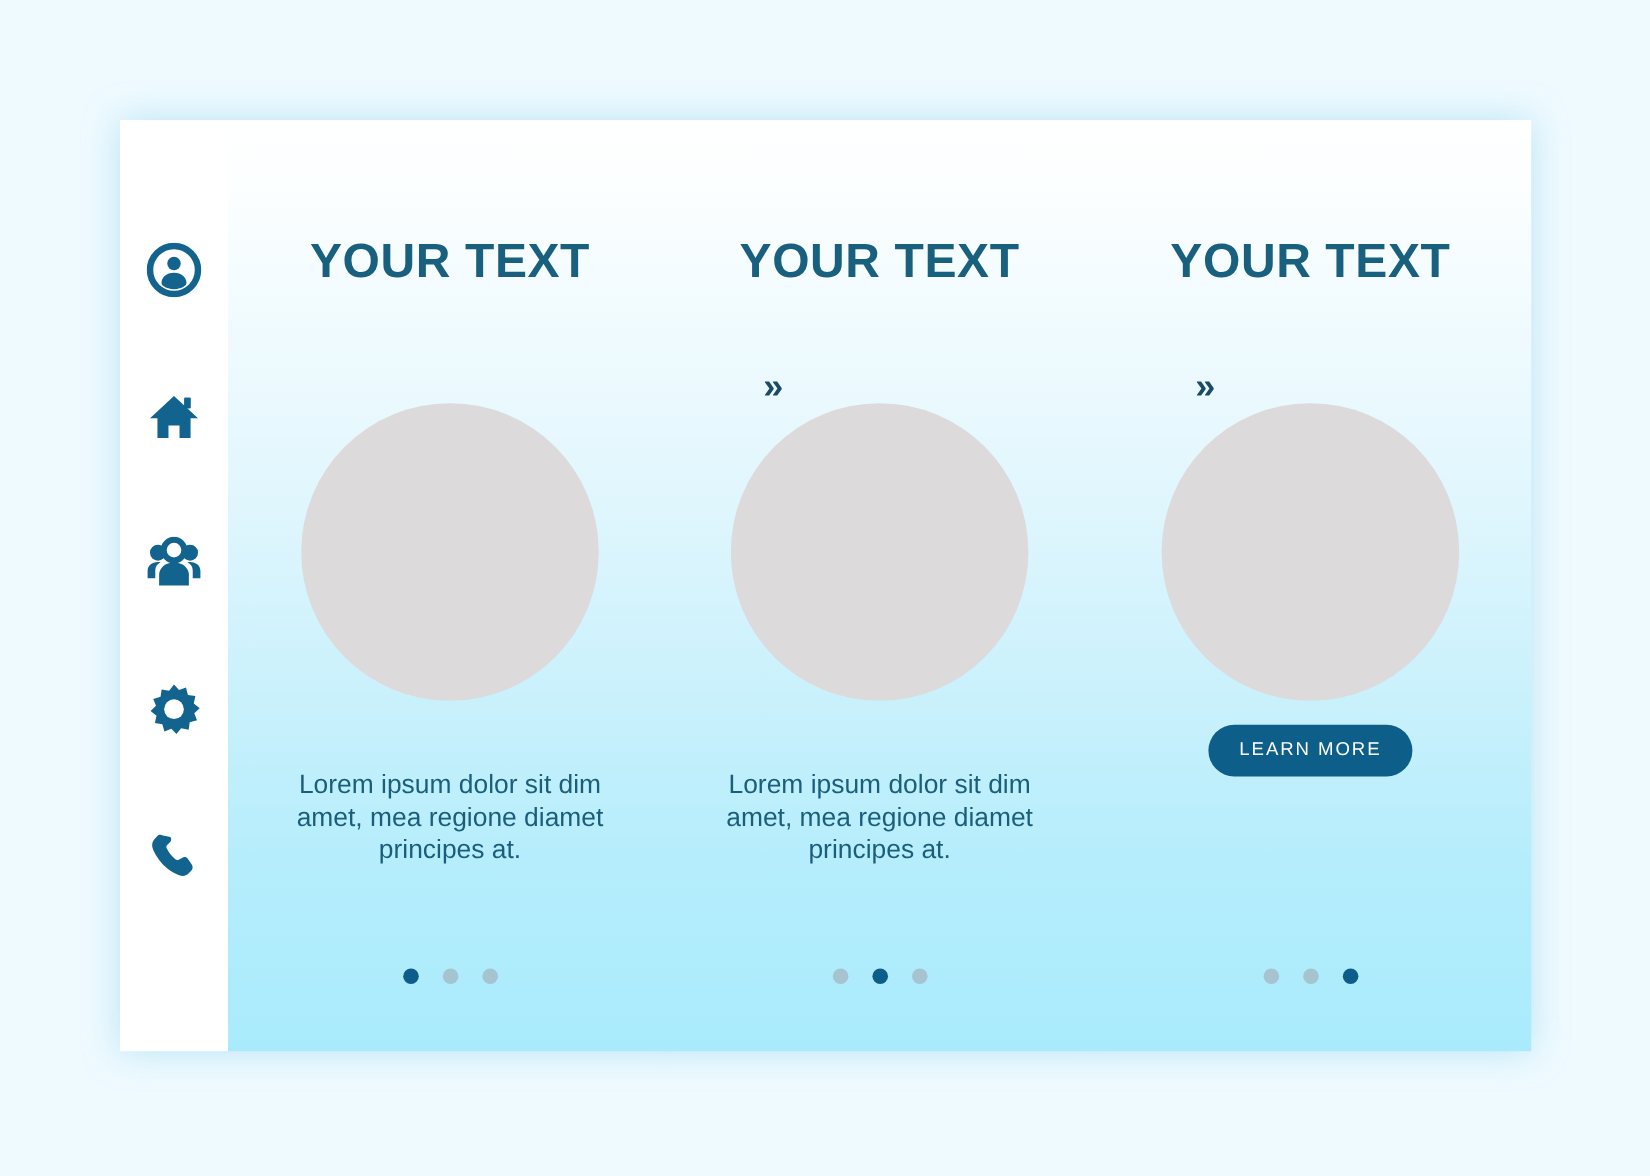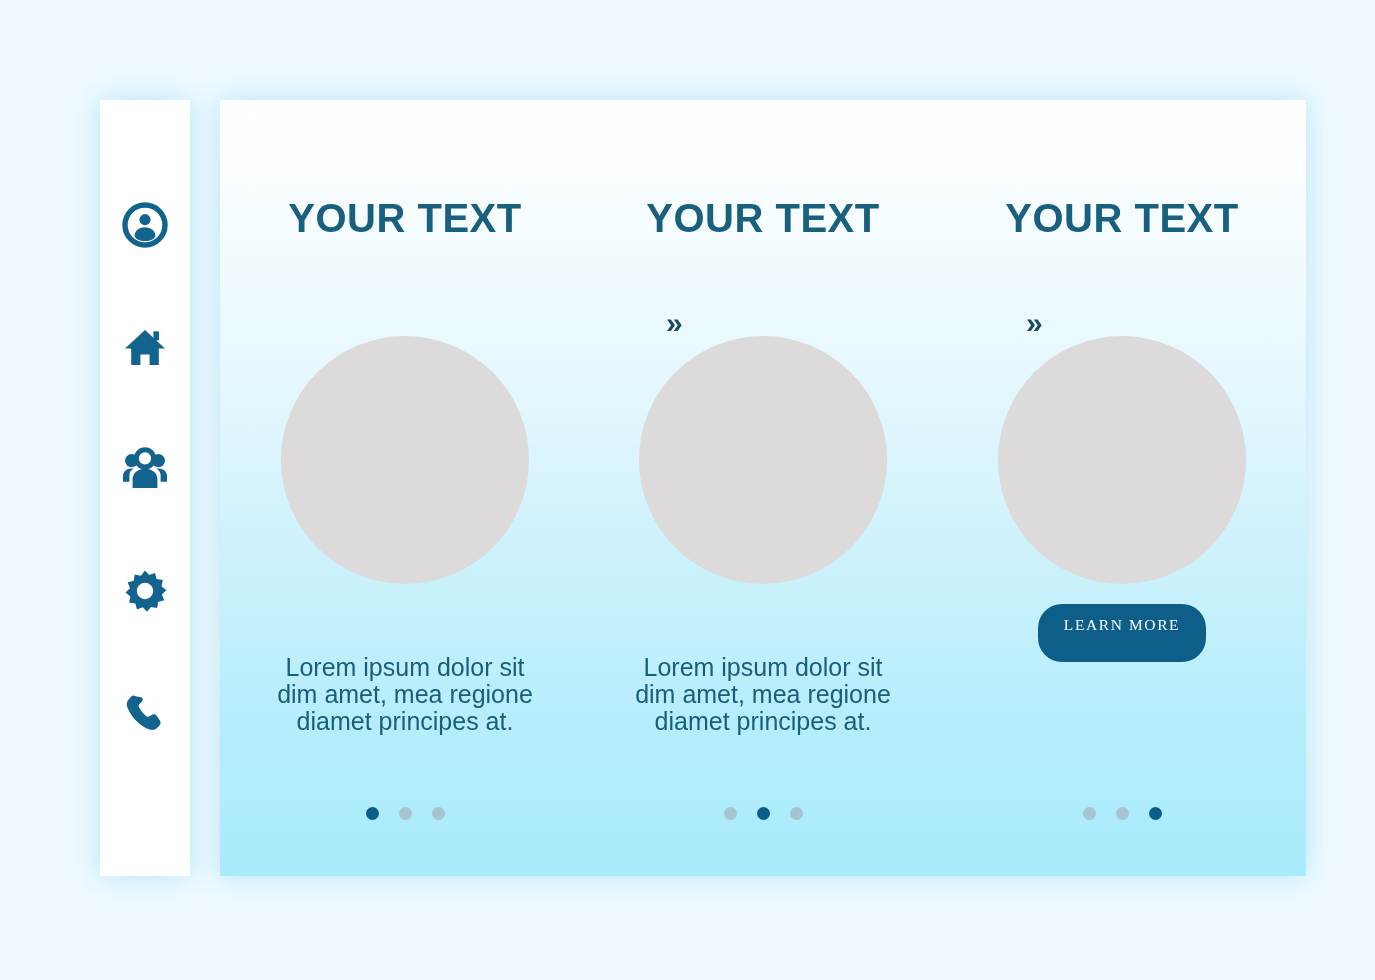--- a/index.html
+++ b/index.html
@@ -18,21 +18,20 @@
 
   
   #onboarding-card {
     position: absolute;
     left: 100px;
     top: 100px;
     width: 1176px;
     height: 776px;
     display: flex;
     filter: drop-shadow(0 0 14px rgba(140, 210, 235, 0.55));
-    gap: 30px;
   }
 
   
   #sidebar {
     width: 90px;
     height: 100%;
     background: #ffffff;
     flex: 0 0 90px;
     position: relative;
     z-index: 40;
@@ -113,36 +112,36 @@
 
   .panel-image-circle {
     width: 248px;
     height: 248px;
     border-radius: 50%;
     background: #dcdada;
     margin-top: 98px;
   }
 
   .panel-desc {
-    margin-top: 70px;
+    margin-top: 56px;
     width: 268px;
-    font-size: 25px;
+    font-size: 22px;
     line-height: 27px;
     color: #1a5e7c;
     text-align: center;
   }
 
   .learn-more-button {
     margin-top: 20px;
-    padding: 12px 26px 28px;
+    padding: 12px 26px 13px;
     border: none;
     border-radius: 24px;
     background: #0d5f8a;
     color: #ffffff;
-    font-family: Liberation Serif, serif;
+    font-family: Liberation Sans, sans-serif;
     font-size: 15.5px;
     letter-spacing: 1.6px;
     cursor: pointer;
     white-space: nowrap;
   }
 
   .pager {
     position: absolute;
     bottom: 56px;
     left: 0;

